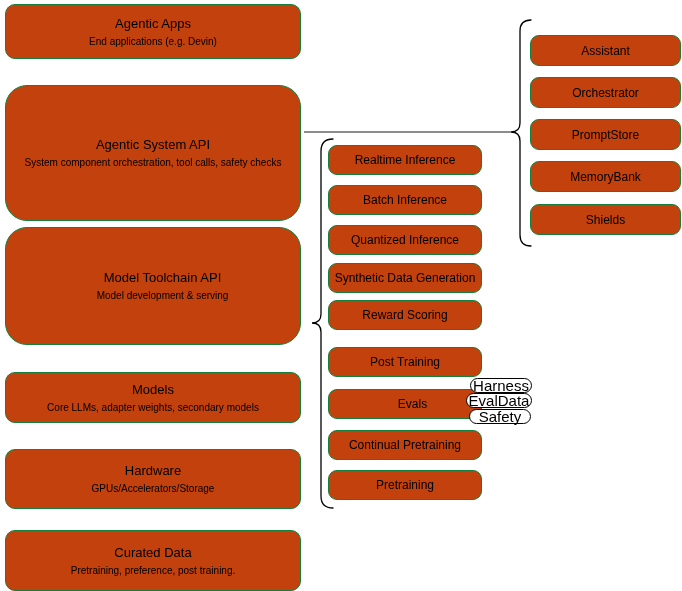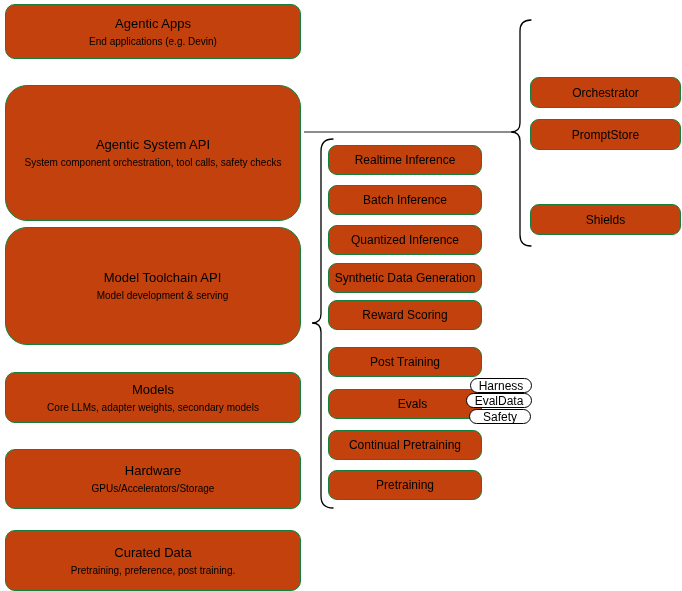--- a/index.html
+++ b/index.html
@@ -15,21 +15,21 @@
   .lbox{left:5px;width:296px;}
   .ltitle{font-size:13px;line-height:16px;}
   .lsub{font-size:10px;line-height:13px;margin-top:3px;}
   .r10{border-radius:10px;}
   .r22{border-radius:22px;}
   .mbox{left:328px;width:154px;height:30px;border-radius:9px;font-size:12px;white-space:nowrap;}
   .rbox{left:530px;width:151px;height:31px;border-radius:9px;font-size:12px;white-space:nowrap;}
   .pill{
     position:absolute;background:#fff;border:1px solid #000;border-radius:9px;
     display:flex;align-items:center;justify-content:center;
-    font-size:12px;box-sizing:border-box;z-index:3;white-space:nowrap;
+    font-size:15px;box-sizing:border-box;z-index:3;white-space:nowrap;
   }
   #overlay{position:absolute;left:0;top:0;width:682px;height:591px;z-index:1;}
   .node{z-index:2;}
 </style>
 </head>
 <body>
 
 <div id="canvas">
 
   <svg id="overlay" viewBox="0 0 682 591" xmlns="http://www.w3.org/2000/svg">
@@ -99,23 +99,29 @@
   <div class="pill" style="left:470px;top:378px;width:62px;height:15px;">
     <span>Harness</span>
   </div>
   <div class="pill" style="left:466px;top:393px;width:66px;height:15px;">
     <span>EvalData</span>
   </div>
   <div class="pill" style="left:469px;top:409px;width:62px;height:15px;">
     <span>Safety</span>
   </div>
 
+  <div class="node rbox" style="top:35px;">
+    <span>Assistant</span>
+  </div>
   <div class="node rbox" style="top:77px;">
     <span>Orchestrator</span>
   </div>
   <div class="node rbox" style="top:119px;">
     <span>PromptStore</span>
+  </div>
+  <div class="node rbox" style="top:161px;">
+    <span>MemoryBank</span>
   </div>
   <div class="node rbox" style="top:204px;">
     <span>Shields</span>
   </div>
 
 </div>
 
 </body></html>

